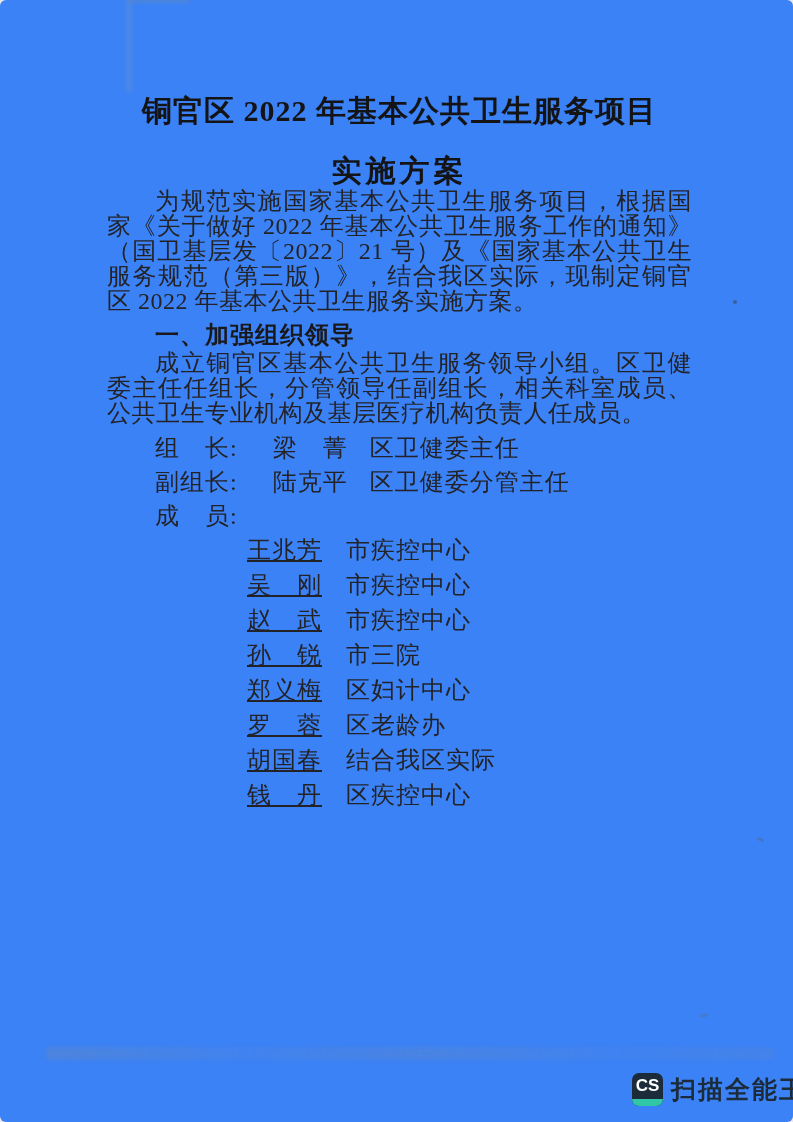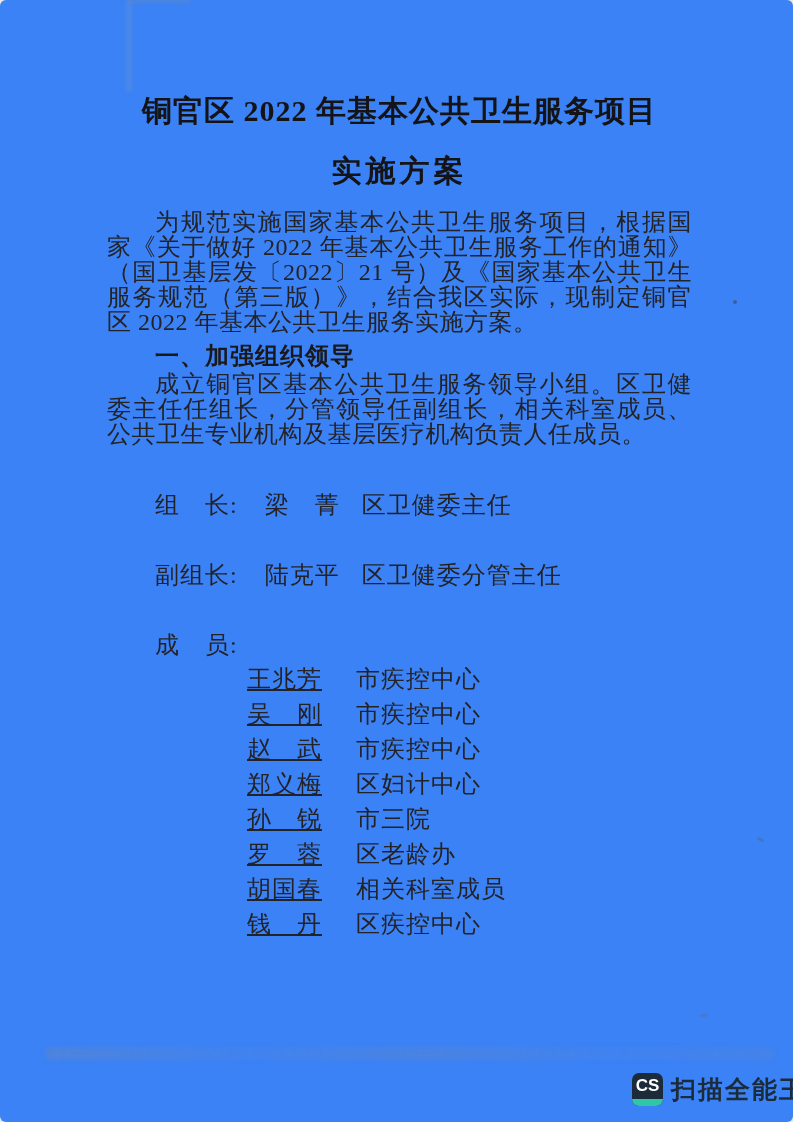--- a/index.html
+++ b/index.html
@@ -17,21 +17,21 @@
     width:585px;
   }
   .title{
     text-align:center;
     font-weight:700;
     font-size:30px;
     line-height:36px;
     color:#141416;
   }
   .title-1{margin-bottom:24px;letter-spacing:1px;}
-  .title-2{margin-bottom:21px;letter-spacing:4px;}
+  .title-2{letter-spacing:4px;}
   .para{
     font-size:24px;
     line-height:25px;
     text-align:justify;
     text-indent:2em;
     color:#232327;
     letter-spacing:0.5px;
   }
   .heading{
     font-size:24px;
@@ -44,32 +44,32 @@
     letter-spacing:1px;
   }
   .leaders{margin-top:5px;}
   .leader-row{
     font-size:24px;
     line-height:34px;
     padding-left:48px;
     color:#232327;
     letter-spacing:1px;
   }
-  .leader-role{display:inline-block;margin-top:36px;}
-  .leader-name{display:inline-block;width:82px;margin-left:20px;}
+  .leader-role{display:inline-block;}
+  .leader-name{display:inline-block;width:82px;margin-left:28px;}
   .leader-org{display:inline-block;margin-left:8px;}
   .member-row{
     font-size:24px;
     line-height:35px;
     padding-left:140px;
     color:#232327;
     letter-spacing:1px;
   }
   .member-name{display:inline-block;width:78px;text-decoration:underline;}
-  .member-org{display:inline-block;margin-left:24px;}
+  .member-org{display:inline-block;margin-left:14px;}
 
   
   .watermark{
     position:absolute;
     left:632px;top:1073px;
     display:flex;
     align-items:center;
   }
   .wm-icon{
     position:relative;
@@ -185,34 +185,34 @@
       </div>
       <div class="member-row">
         <span class="member-name">吴　刚</span>
         <span class="member-org">市疾控中心</span>
       </div>
       <div class="member-row">
         <span class="member-name">赵　武</span>
         <span class="member-org">市疾控中心</span>
       </div>
       <div class="member-row">
+        <span class="member-name">孙　锐</span>
+        <span class="member-org">市三院</span>
+      </div>
+      <div class="member-row">
         <span class="member-name">郑义梅</span>
         <span class="member-org">区妇计中心</span>
       </div>
       <div class="member-row">
-        <span class="member-name">孙　锐</span>
-        <span class="member-org">市三院</span>
-      </div>
-      <div class="member-row">
         <span class="member-name">罗　蓉</span>
         <span class="member-org">区老龄办</span>
       </div>
       <div class="member-row">
         <span class="member-name">胡国春</span>
-        <span class="member-org">相关科室成员</span>
+        <span class="member-org">结合我区实际</span>
       </div>
       <div class="member-row">
         <span class="member-name">钱　丹</span>
         <span class="member-org">区疾控中心</span>
       </div>
     </div>
   </div>
 
   <div class="watermark">
     <div class="wm-icon">

